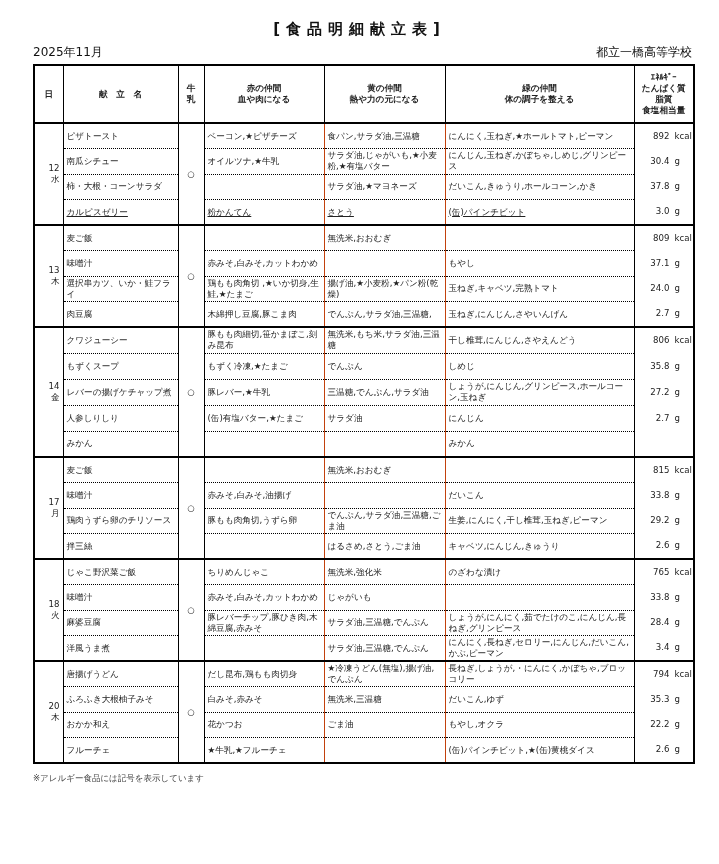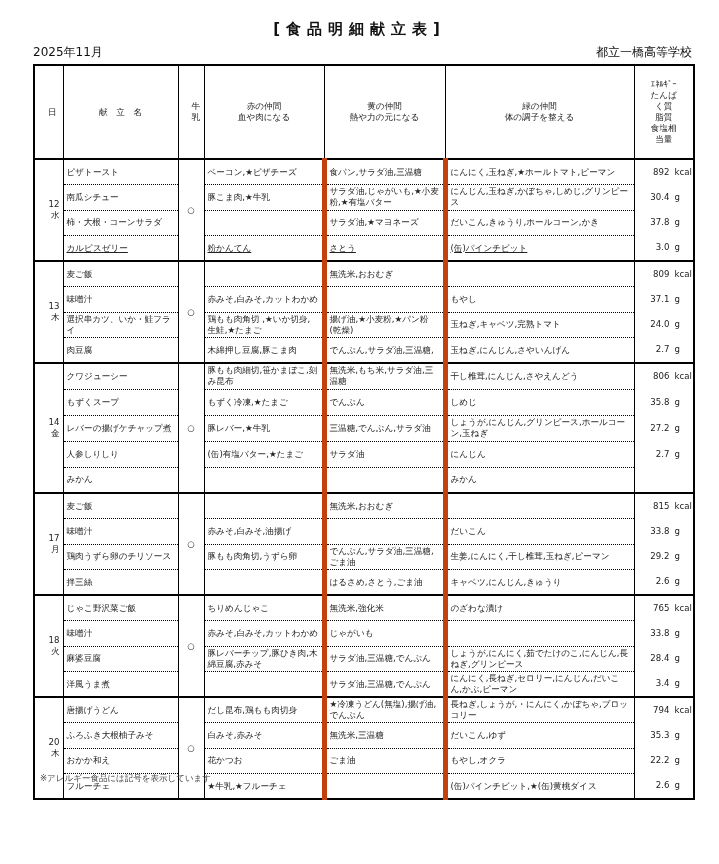--- a/index.html
+++ b/index.html
@@ -7,34 +7,34 @@
          font-family: "DejaVu Sans", sans-serif; color: #222; }
   .title { position: absolute; top: 20px; left: 0; width: 719px; text-align: center;
            font-size: 15px; font-weight: bold; letter-spacing: 6px; color: #111; }
   .month { position: absolute; top: 44px; left: 33px; font-size: 12px; color: #111; }
   .school { position: absolute; top: 44px; right: 27px; font-size: 12px; color: #111; }
   table.menu { position: absolute; top: 64px; left: 33px; width: 660px;
                border-collapse: collapse; border: 2px solid #000; table-layout: fixed; }
   table.menu th, table.menu td { font-size: 8.6px; line-height: 11px; padding: 0 3px;
                vertical-align: middle; font-weight: normal; color: #222; }
   table.menu thead th { border: 1px solid #000; border-bottom: 2px solid #000;
-               text-align: center; height: 48px; padding: 13px; }
+               text-align: center; height: 48px; padding: 4px; font-weight: bold; }
   th.h-nut { line-height: 10.5px; font-size: 8px; }
   td.day { text-align: right; border-right: 1px solid #000; border-bottom: 2px solid #000;
            font-size: 10px; line-height: 13px; }
   td.milk { text-align: center; border-left: 1px solid #000; border-right: 1px solid #000;
             border-bottom: 2px solid #000; font-size: 11px; color: #555; }
   td.nut { border-left: 1px solid #000; text-align: left; padding-left: 12px;
            white-space: nowrap; font-size: 9.5px; }
   td.cell { border-bottom: 1px dotted #000; }
   tr.last td.cell { border-bottom: 2px solid #000; }
   tr.last td.nut { border-bottom: 2px solid #000; }
-  td.red, td.yellow { border-right: 5px solid #c2410c; }
+  td.red, td.yellow { border-right: 1px solid #c2410c; }
   td.green { border-right: 1px solid #000; }
-  .note { position: absolute; top: 773px; left: 40px; font-size: 8.5px; color: #444; }
+  .note { position: absolute; top: 773px; left: 33px; font-size: 8.5px; color: #444; }
   .val { display: inline-block; width: 32px; text-align: right; }
   .unit { display: inline-block; margin-left: 5px; }
 </style>
 </head>
 <body>
 
 <div class="title">[食品明細献立表]</div>
 <div class="month">2025年11月</div>
 <div class="school">都立一橋高等学校</div>
 
@@ -81,21 +81,21 @@
         </td>
         <td class="cell">ピザトースト</td>
         <td class="milk" rowspan="4">○</td>
         <td class="cell red">ベーコン,★ピザチーズ</td>
         <td class="cell yellow">食パン,サラダ油,三温糖</td>
         <td class="cell green">にんにく,玉ねぎ,★ホールトマト,ピーマン</td>
         <td class="nut"><span class="val">892</span><span class="unit">kcal</span></td>
       </tr>
       <tr style="height: 25.5px;">
         <td class="cell">南瓜シチュー</td>
-        <td class="cell red">豚こま肉,★牛乳</td>
+        <td class="cell red">オイルツナ,★牛乳</td>
         <td class="cell yellow">サラダ油,じゃがいも,★小麦粉,★有塩バター</td>
         <td class="cell green">にんじん,玉ねぎ,かぼちゃ,しめじ,グリンピース</td>
         <td class="nut"><span class="val">30.4</span><span class="unit">g</span></td>
       </tr>
       <tr style="height: 25.5px;">
         <td class="cell">柿・大根・コーンサラダ</td>
         <td class="cell red"></td>
         <td class="cell yellow">サラダ油,★マヨネーズ</td>
         <td class="cell green">だいこん,きゅうり,ホールコーン,かき</td>
         <td class="nut"><span class="val">37.8</span><span class="unit">g</span></td>

